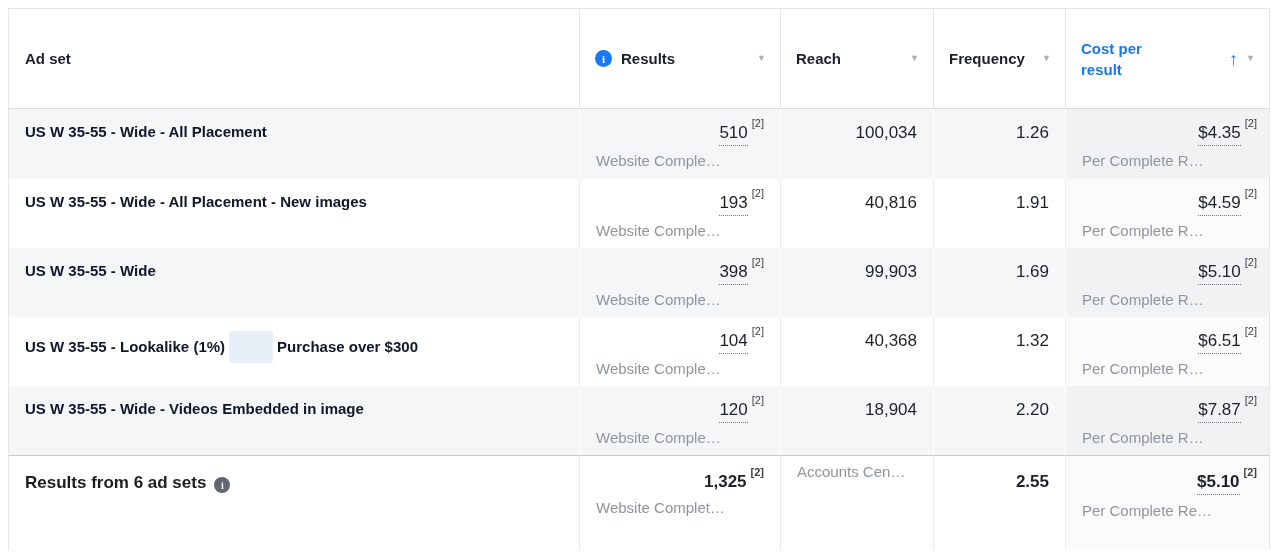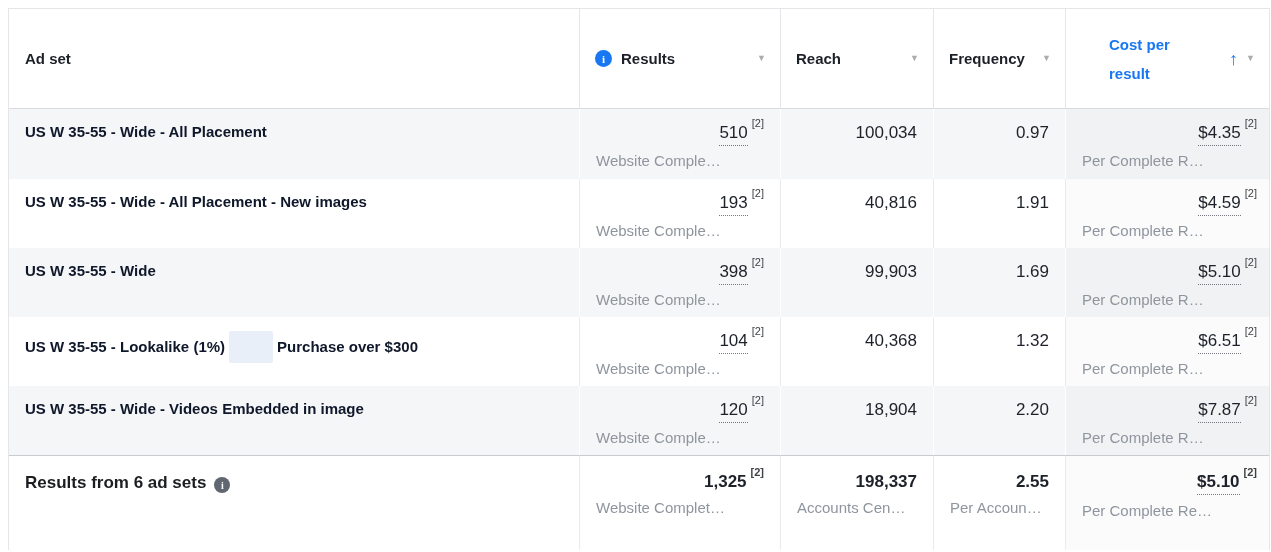--- a/index.html
+++ b/index.html
@@ -16,21 +16,21 @@
   .hcell { display:flex; align-items:center; height:100%; border-left:1px solid #e4e6e9;
            padding:0 14px 0 15px; font-weight:bold; font-size:15px; color:#1c2028; cursor:pointer; }
   .hcell:first-child { border-left:none; padding-left:16px; }
   .hlabel { white-space:nowrap; }
   .hcell-freq .hlabel { max-width:86px; overflow:hidden; }
   .caret { margin-left:auto; color:#a9acb0; font-size:9px; line-height:1; flex:none; }
   .info-badge { width:17px; height:17px; border-radius:50%; background:#1877f2; color:#fff;
                 display:inline-flex; align-items:center; justify-content:center;
                 font:bold 11px "Liberation Serif", serif; margin-right:9px; flex:none; }
   .hcell-cost { color:#1877f2; }
-  .hcell-cost .hlabel { width:74px; line-height:29px; white-space:normal;margin-left:28px; }
+  .hcell-cost .hlabel { width:74px; line-height:21px; white-space:normal; }
   .sort-arrow { margin-left:auto; font-size:18px; color:#1877f2; flex:none; line-height:1; }
   .hcell-cost .caret { margin-left:8px; }
 
   
   .row { height:69px; background:#fff; }
   .row.stripe { background:#f5f6f7; }
   .row:first-child { height:70px; }
   .cell { border-left:1px solid #e9ebee; overflow:hidden; }
   .row.stripe .cell { border-left-color:#ffffff; }
   .cell:first-child { border-left:none; }
@@ -102,21 +102,21 @@
           </div>
           <div class="sub">Website Comple…</div>
         </div>
         <div class="cell">
           <div class="val">
               <span>100,034</span>
             </div>
         </div>
         <div class="cell">
           <div class="val">
-              <span>0.97</span>
+              <span>1.26</span>
             </div>
         </div>
         <div class="cell cost-cell">
           <div class="val">
             <span class="dotted">$4.35</span>
             <span class="sup">[2]</span>
           </div>
           <div class="sub">Per Complete R…</div>
         </div>
       </div>
@@ -250,30 +250,26 @@
         </div>
       </div>
       <div class="fcell">
         <div class="val">
           <span>1,325</span>
           <span class="sup">[2]</span>
         </div>
         <div class="sub">Website Complet…</div>
       </div>
       <div class="fcell">
-        <div class="val">
-            <span>198,337</span>
-          </div>
         <div class="sub">Accounts Cen…</div>
       </div>
       <div class="fcell">
         <div class="val">
             <span>2.55</span>
           </div>
-        <div class="sub">Per Accoun…</div>
       </div>
       <div class="fcell cost-cell">
         <div class="val">
           <span class="dotted">$5.10</span>
           <span class="sup">[2]</span>
         </div>
         <div class="sub">Per Complete Re…</div>
       </div>
     </div>
 

